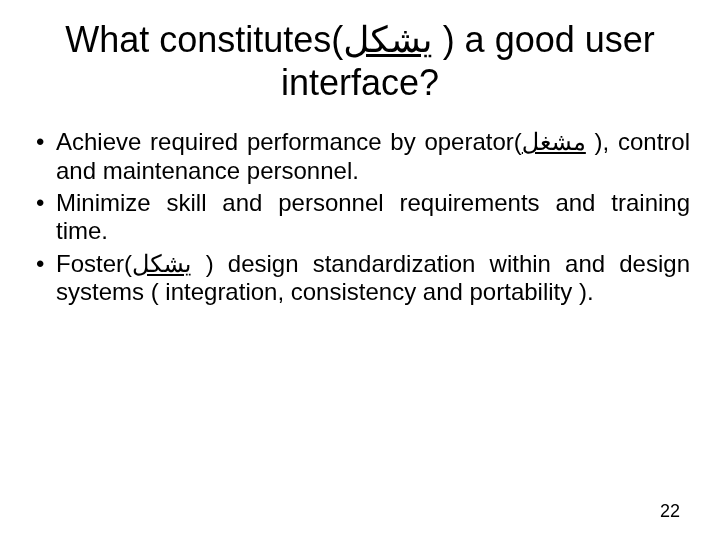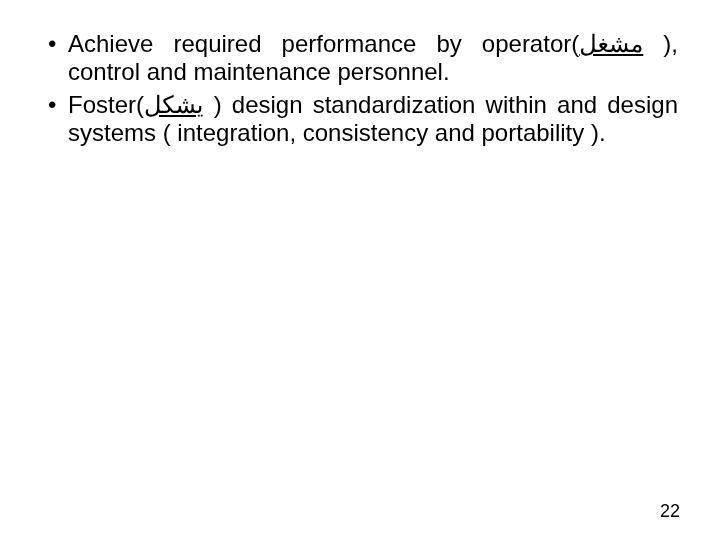--- a/index.html
+++ b/index.html
@@ -26,21 +26,21 @@
     margin: 0 0 24px 0;
     font-weight: normal;
   }
   .title .ar {
     text-decoration: underline;
     direction: rtl;
     unicode-bidi: embed;
   }
   ul.bullets {
     list-style: none;
-    margin: 12px;
+    margin: 0;
     padding: 0;
   }
   ul.bullets li {
     font-size: 24px;
     line-height: 1.18;
     text-align: justify;
     padding-left: 26px;
     position: relative;
     margin-bottom: 4px;
   }
@@ -61,24 +61,30 @@
     right: 40px;
     bottom: 18px;
     font-size: 18px;
   }
 </style>
 </head>
 <body>
 
 <div class="slide">
 
+  <h1 class="title">
+    <span>What constitutes(</span><span class="ar">يشكل</span><span> ) a good user interface?</span>
+  </h1>
 
   <ul class="bullets">
     <li>
       <span>Achieve required performance by operator(</span><span class="ar-inline">مشغل</span><span> ), control and maintenance personnel.</span>
+    </li>
+    <li>
+      <span>Minimize skill and personnel requirements and training time.</span><span class="ar-inline"></span><span></span>
     </li>
     <li>
       <span>Foster(</span><span class="ar-inline">يشكل</span><span> ) design standardization within and design systems ( integration, consistency and portability ).</span>
     </li>
   </ul>
 
   <div class="page-number">22</div>
 
 </div>
 

